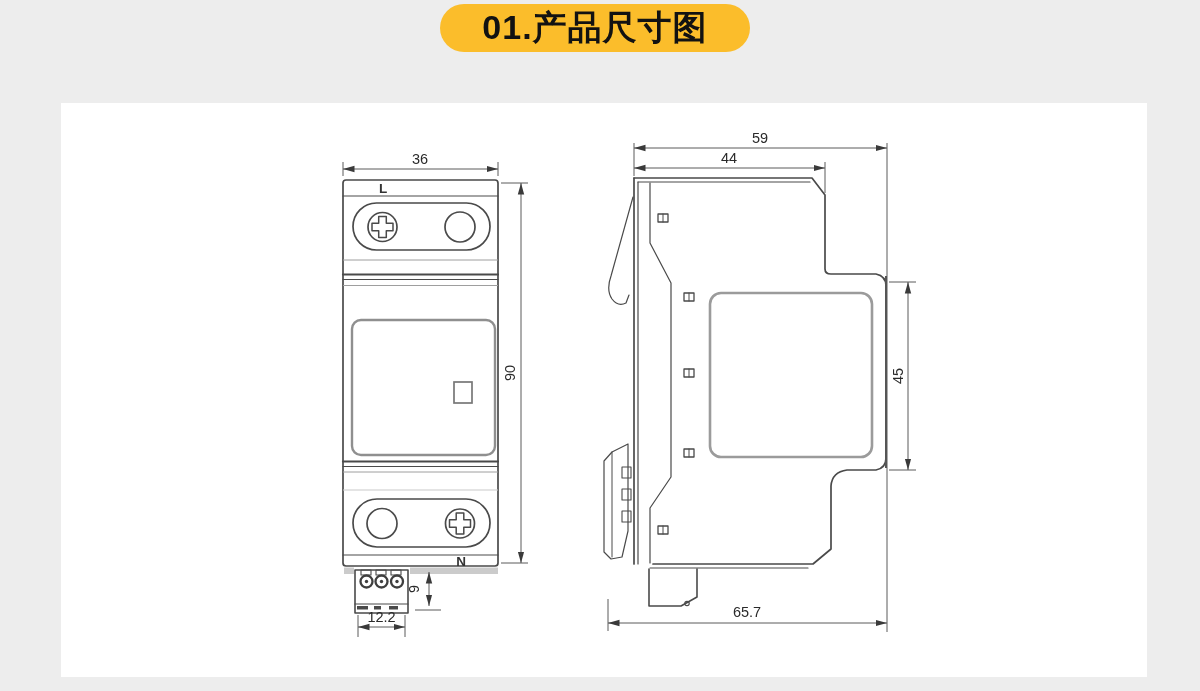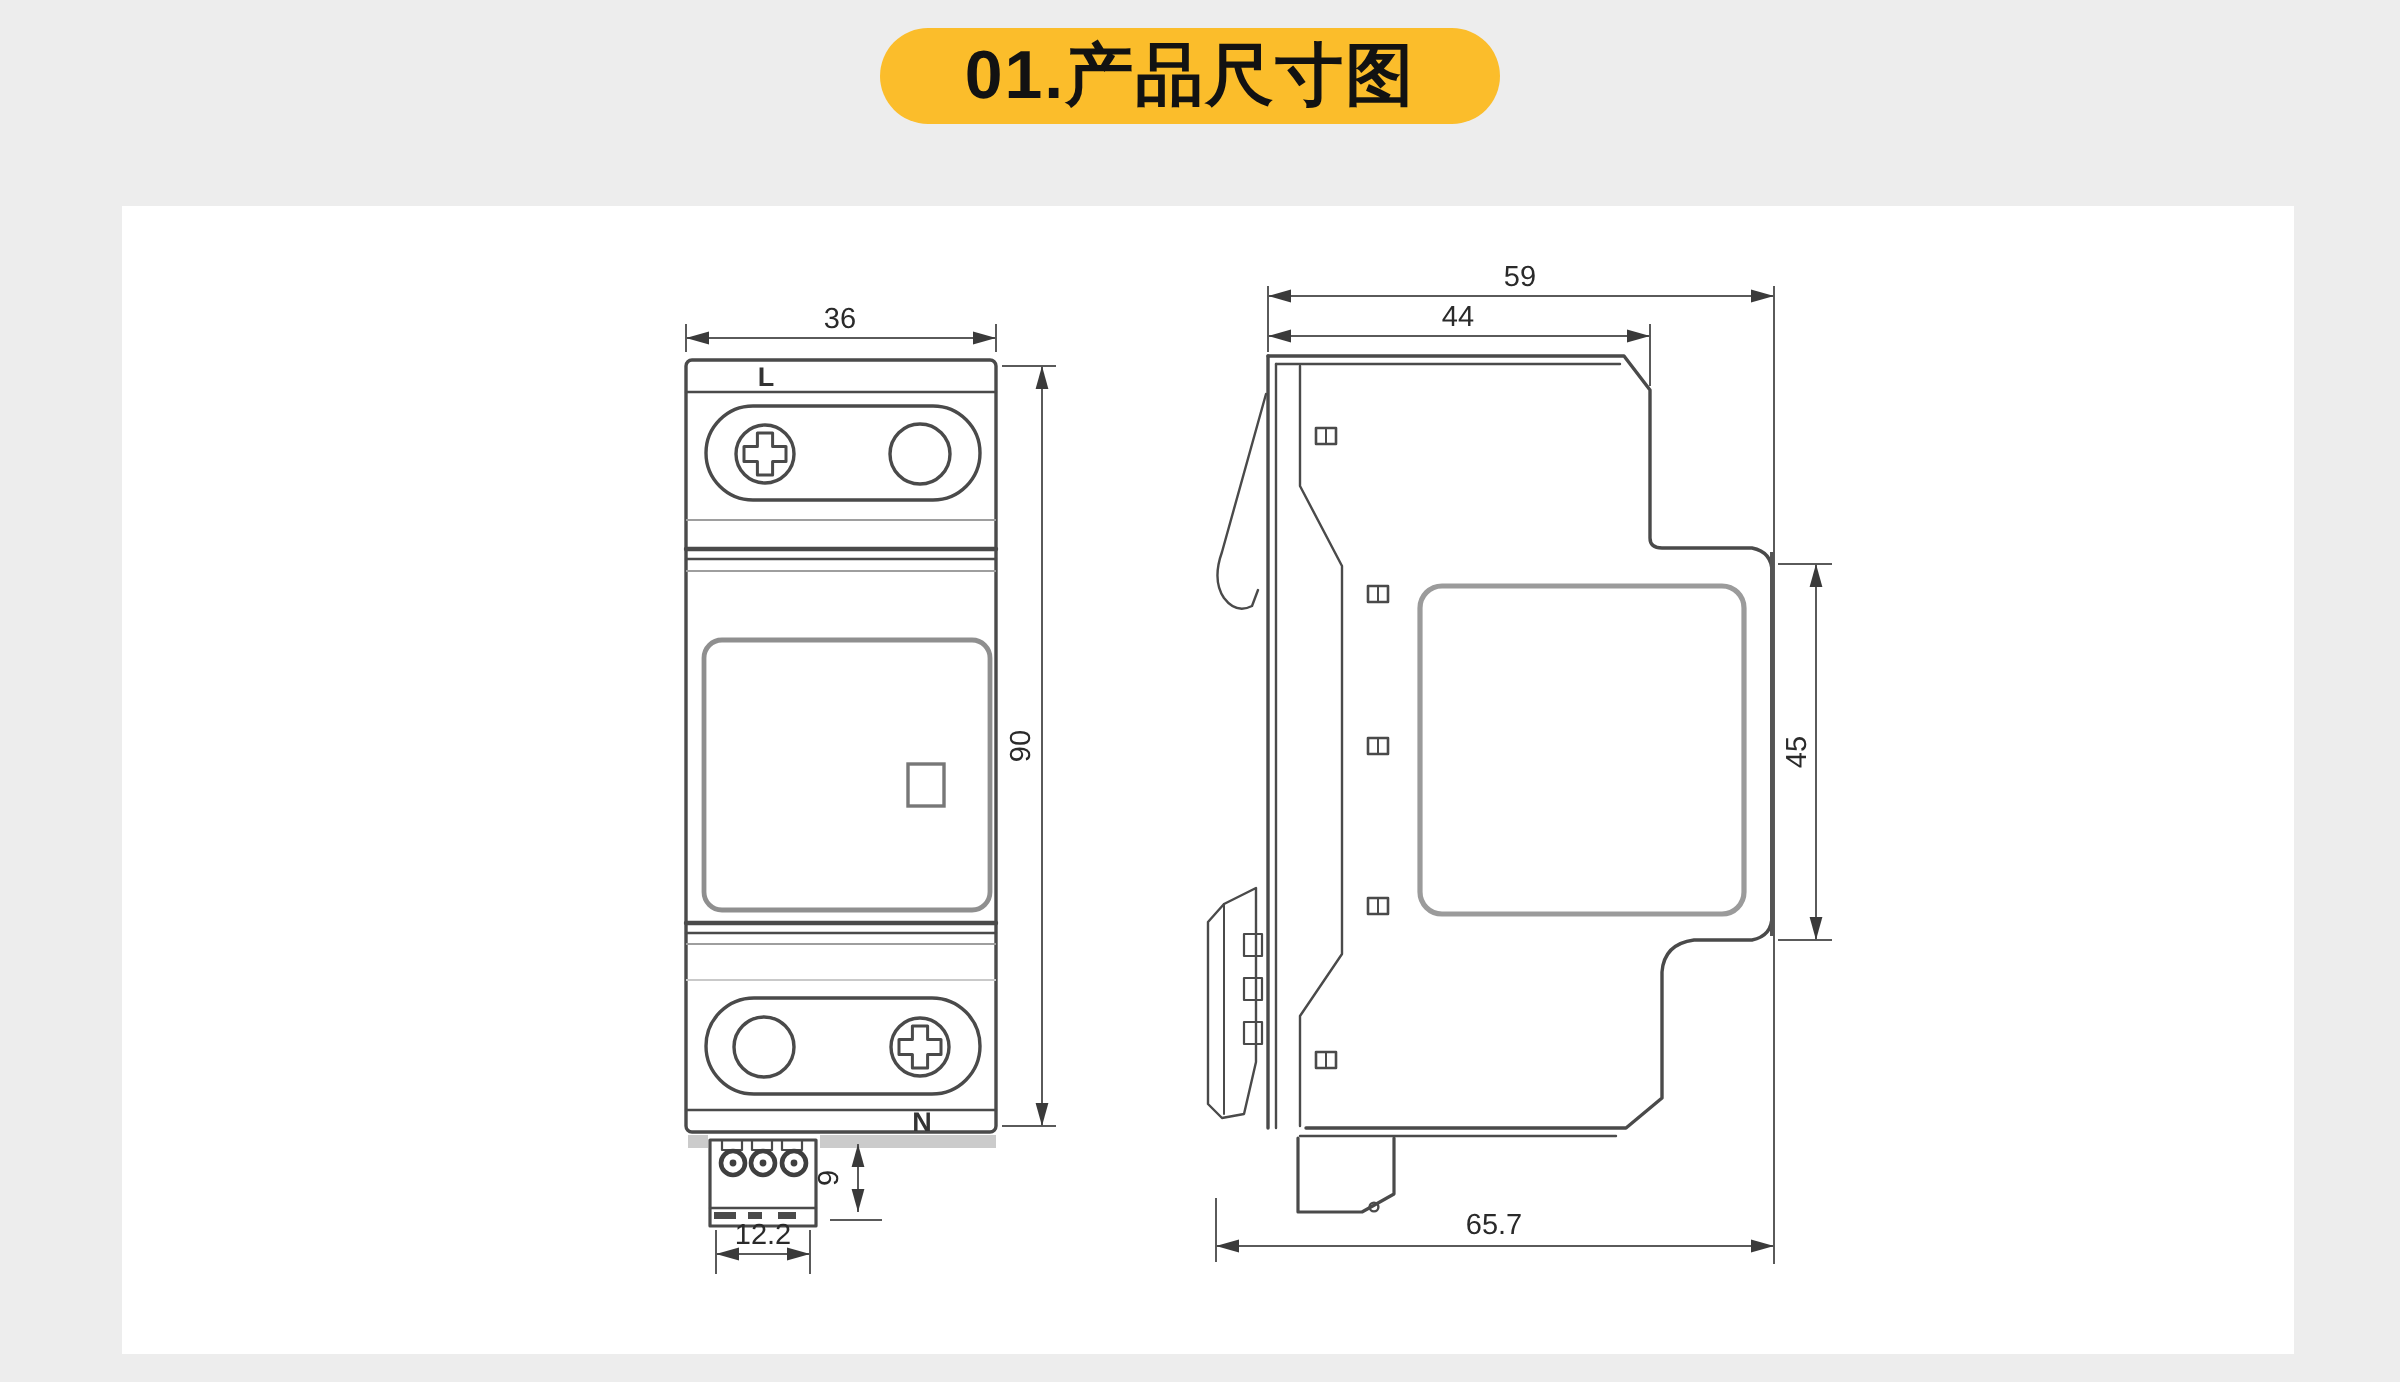--- a/index.html
+++ b/index.html
@@ -6,21 +6,21 @@
   body{
     width:1200px;height:691px;position:relative;overflow:hidden;
     background:#EDEDED;
     font-family:"Liberation Sans",sans-serif;
   }
   .panel{
     position:absolute;left:61px;top:103px;width:1086px;height:574px;
     background:#FFFFFF;
   }
   .banner{
-    position:absolute;left:440px;top:14px;width:310px;height:48px;
+    position:absolute;left:440px;top:4px;width:310px;height:48px;
     background:#FBBD2B;border-radius:24px;
     display:flex;align-items:center;justify-content:center;z-index:3;
   }
   .banner span{
     font-size:34px;font-weight:bold;color:#121212;letter-spacing:1px;
     font-family:"Liberation Sans","DejaVu Sans",sans-serif;white-space:nowrap;
   }
   svg.drawing{position:absolute;left:0;top:0;z-index:2}
   .outline{fill:none;stroke:#4a4a4a;stroke-width:1.7;stroke-linejoin:round;stroke-linecap:round}
   .t{stroke-width:1.2}

